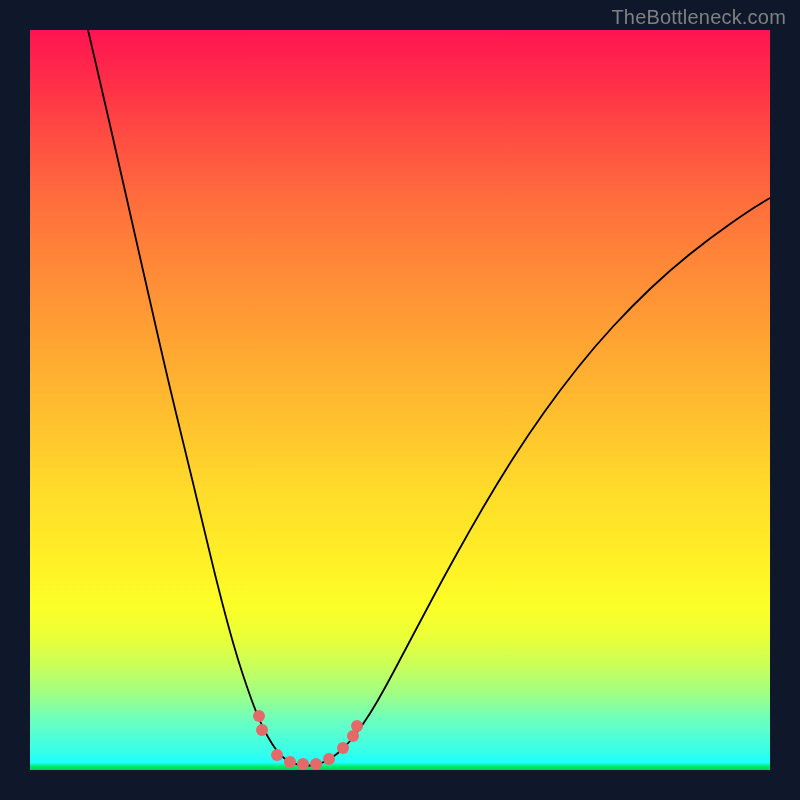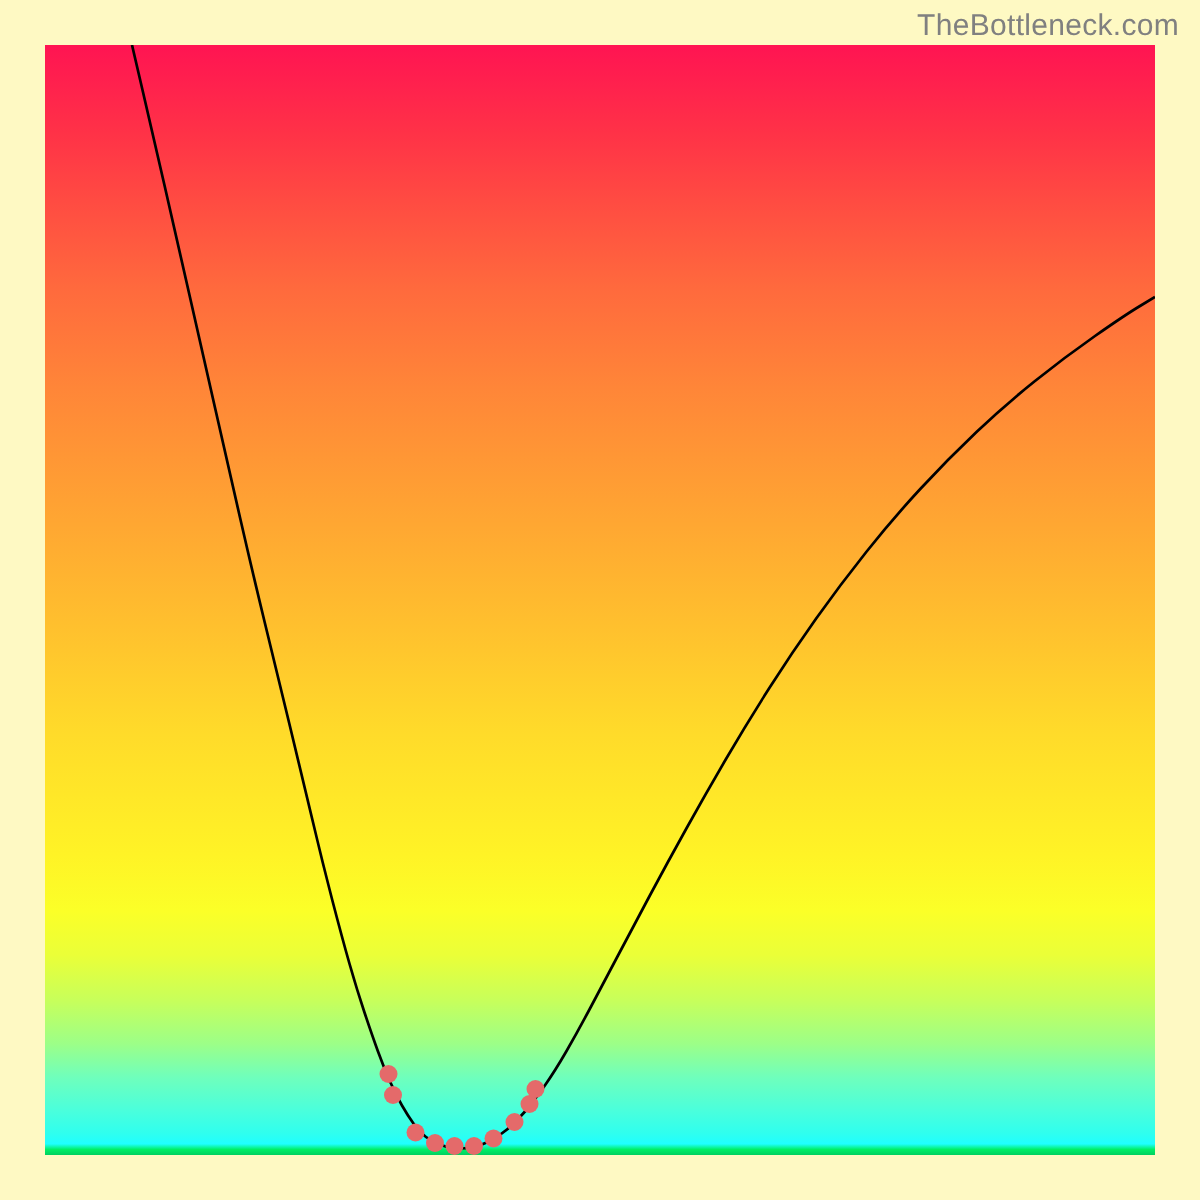--- a/index.html
+++ b/index.html
@@ -1,20 +1,20 @@
 <!DOCTYPE html>
 <html><head>
 <meta charset="utf-8">
 <style>
   * { margin: 0; padding: 0; box-sizing: border-box; }
   html, body { width: 800px; height: 800px; overflow: hidden; background: #000; }
   .frame {
     width: 800px;
     height: 800px;
-    background: #fef9c3;
+    background: #0f172a;
     position: relative;
   }
   .watermark {
     position: absolute;
     top: 6px;
     right: 14px;
     color: #808080;
     font-family: Arial, Helvetica, sans-serif;
     font-size: 20px;
     font-weight: 400;

